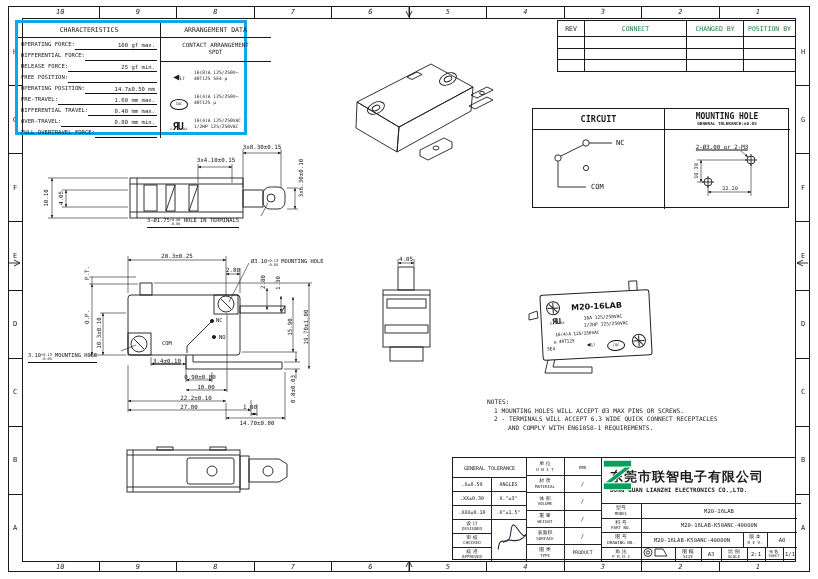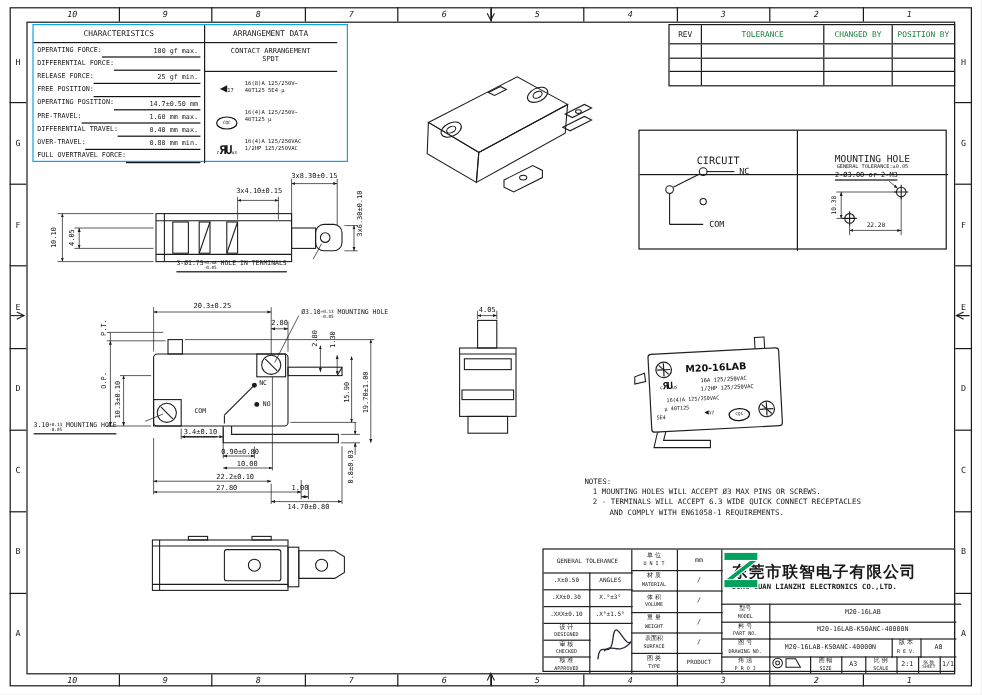--- a/index.html
+++ b/index.html
@@ -14,21 +14,21 @@
   .zone-strip-v .zc{flex:1;border-top:1px solid #1a1a1a;display:flex;align-items:center;justify-content:center;font-size:7px;}
   .zone-strip-v .zc:first-child{border-top:none;}
   svg{position:absolute;left:0;top:0;}
   .t{position:absolute;font-size:5.8px;white-space:nowrap;color:#111;}
   .ct{transform:translate(-50%,-50%);}
   .rt{transform:translate(-50%,-50%) rotate(-90deg);}
   .u{border-bottom:.8px solid #111;}
   .tolstack{display:inline-flex;flex-direction:column;font-size:3.6px;line-height:3.8px;vertical-align:1px;}
   .tolstack i{font-style:normal;}
   
-  #char-box{left:27px;top:20px;width:263px;height:115px;border:1px solid #0ea5e9;}
+  #char-box{left:15px;top:20px;width:232px;height:115px;border:3px solid #0ea5e9;}
   #char-box .hdr{position:absolute;top:0;height:14px;display:flex;align-items:center;justify-content:center;font-size:6.5px;border-bottom:1px solid #1a1a1a;}
   #char-left{left:0;width:142px;}
   #char-right-h{left:142px;width:111px;}
   #char-div{position:absolute;left:142px;top:0;width:0;height:115px;border-left:1px solid #1a1a1a;}
   .char-rows{position:absolute;left:3px;top:16px;width:136px;}
   .char-row{display:flex;font-size:5.6px;line-height:11px;height:11px;align-items:flex-end;}
   .cl{white-space:nowrap;}
   .cv{flex:1;border-bottom:.8px solid #111;text-align:right;white-space:nowrap;padding-right:2px;height:9px;}
   #contact-cell{position:absolute;left:142px;top:14px;width:111px;height:24px;border-bottom:1px solid #1a1a1a;display:flex;flex-direction:column;align-items:center;justify-content:center;font-size:5.8px;line-height:7px;}
   .cert-row{position:absolute;left:146px;width:105px;height:26px;display:flex;align-items:center;}
@@ -43,21 +43,21 @@
   #rev-table{left:557px;top:20px;width:239px;height:52px;border:1px solid #1a1a1a;display:flex;flex-direction:column;}
   #rev-table .row{display:flex;flex:1;border-top:1px solid #1a1a1a;}
   #rev-table .row.h{border-top:none;flex:0 0 15px;}
   #rev-table .c{border-left:1px solid #1a1a1a;display:flex;align-items:center;justify-content:center;font-size:6.5px;}
   #rev-table .c:first-child{border-left:none;}
   .w-rev{flex:0 0 26px;} .w-doc{flex:0 0 101px;} .w-chg{flex:0 0 56px;} .w-chk{flex:1;}
   .grn{color:#1e8040;}
   
   #cm-box{left:532px;top:108px;width:257px;height:100px;border:1px solid #1a1a1a;}
   #cm-div{position:absolute;left:131px;top:0;height:100px;border-left:1px solid #1a1a1a;}
-  .cm-hdr{position:absolute;top:16px;height:20px;border-bottom:1px solid #1a1a1a;display:flex;flex-direction:column;align-items:center;justify-content:center;}
+  .cm-hdr{position:absolute;top:0;height:20px;border-bottom:1px solid #1a1a1a;display:flex;flex-direction:column;align-items:center;justify-content:center;font-weight:bold;}
   #cir-hdr{left:0;width:131px;font-size:8.5px;}
   #mh-hdr{left:131px;width:126px;}
   #mh-hdr .l1{font-size:8px;line-height:9px;}
   #mh-hdr .l2{font-size:4.3px;line-height:6px;}
   
   #notes{left:487px;top:398px;font-size:6.2px;line-height:8.5px;}
   #notes .in1{padding-left:7px;} #notes .in2{padding-left:21px;}
   
   #tb{left:452px;top:457px;width:344px;height:103px;border:1.2px solid #1a1a1a;background:#fff;}
   .cell{position:absolute;border-right:1px solid #222;border-bottom:1px solid #222;display:flex;align-items:center;justify-content:center;text-align:center;font-size:5px;overflow:hidden;}
@@ -374,21 +374,21 @@
   </div>
   <div class="cert-row" style="top:88px;">
     <span class="cert-mark ulmark"><i>c</i><b>ЯU</b><i>us</i></span>
     <span class="cert-text"><span>16(4)A 125/250VAC</span><br><span>1/2HP 125/250VAC</span></span>
   </div>
 </div>
 
 <div class="abs" id="rev-table">
   <div class="row h">
     <div class="c w-rev">REV</div>
-    <div class="c w-doc grn">TOLERANCE</div>
+    <div class="c w-doc grn">CONNECT</div>
     <div class="c w-chg grn">CHANGED BY</div>
     <div class="c w-chk grn">POSITION BY</div>
   </div>
   <div class="row">
         <div class="c w-rev"></div>
         <div class="c w-doc"></div>
         <div class="c w-chg"></div>
         <div class="c w-chk"></div>
       </div>
   <div class="row">

